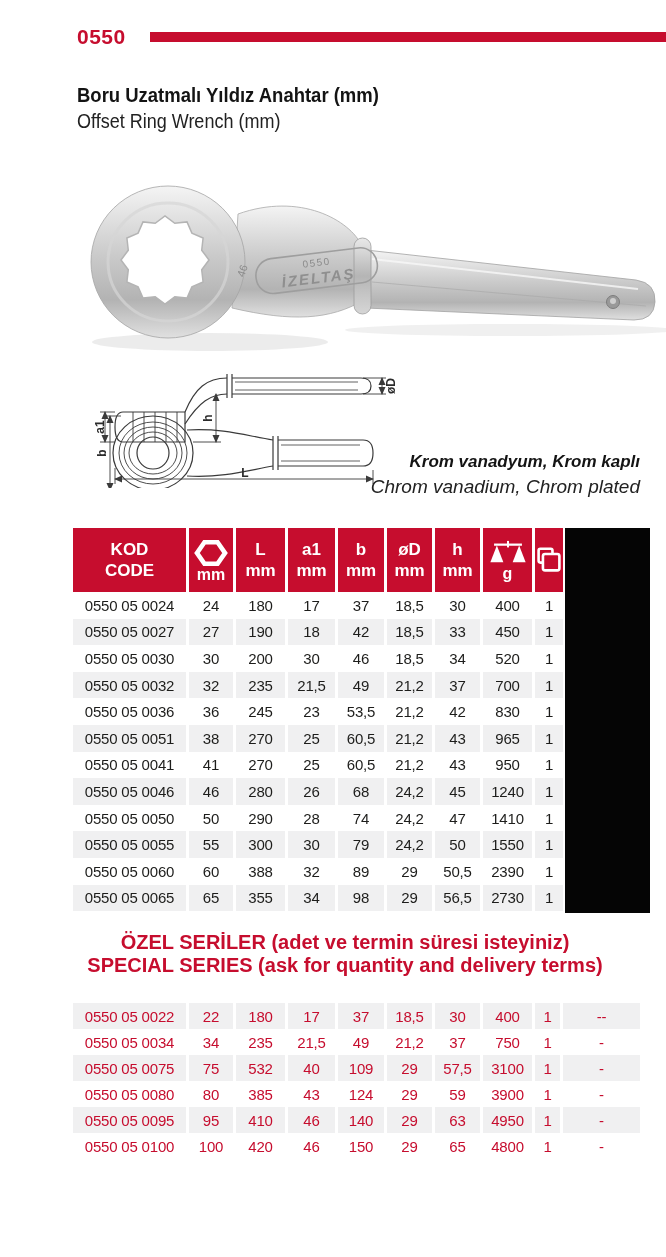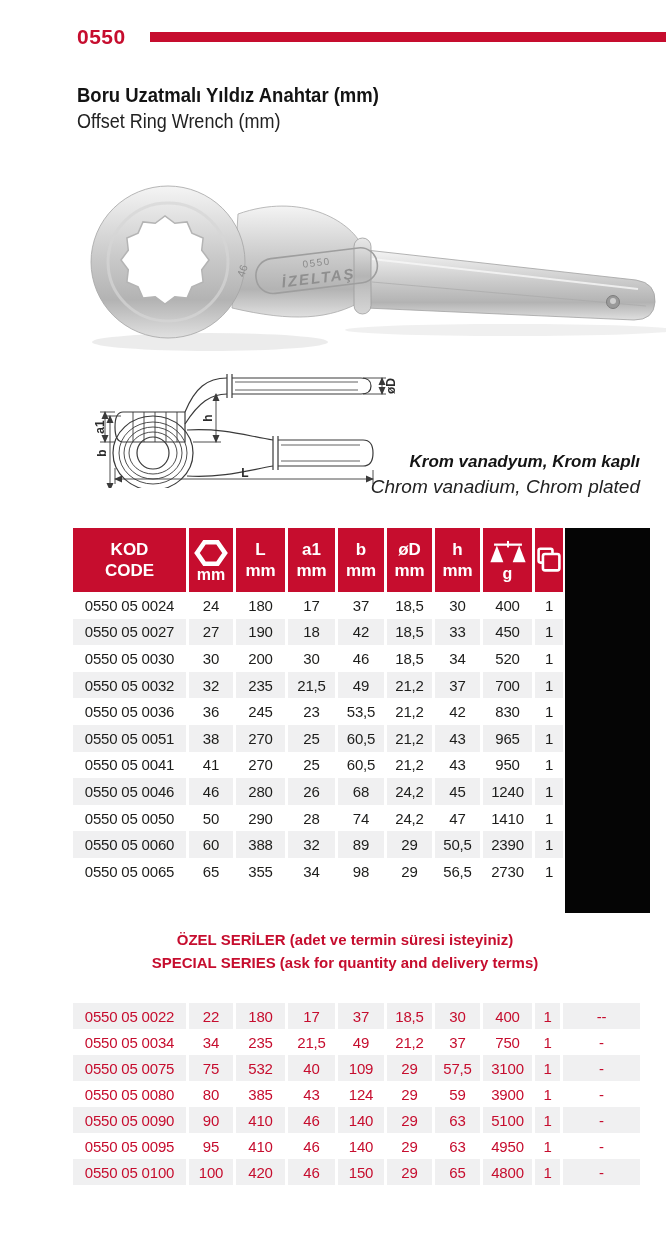--- a/index.html
+++ b/index.html
@@ -16,21 +16,21 @@
   
   .title-tr{left:77px;top:83px;font-size:21px;font-weight:bold;color:#141414;transform:scaleX(.88);transform-origin:left top;white-space:nowrap;}
   .title-en{left:77px;top:110px;font-size:20px;color:#222;transform:scaleX(.90);transform-origin:left top;white-space:nowrap;}
 
   
   .mat{right:26px;text-align:right;white-space:nowrap;font-style:italic;}
   .mat-tr{top:452px;font-size:17px;font-weight:bold;color:#141414;}
   .mat-en{top:476px;font-size:19px;color:#222;}
 
   
-  .sp-head{left:50px;width:590px;text-align:center;font-size:15px;font-weight:bold;color:#C60D2E;white-space:nowrap;}
+  .sp-head{left:50px;width:590px;text-align:center;font-size:20px;font-weight:bold;color:#C60D2E;white-space:nowrap;}
   .sp-head.l1{top:931px;}
   .sp-head.l2{top:954px;}
 
   
   table{border-collapse:separate;border-spacing:0;table-layout:fixed;position:absolute;}
   .spec-table{left:73px;top:528px;width:490px;}
   .special-table{left:73px;top:1003px;width:567px;}
   th,td{padding:0;text-align:center;vertical-align:middle;font-weight:normal;}
   th{background:#C60D2E;color:#fff;border-right:3px solid #fff;}
   th:last-child{border-right:none;}
@@ -333,20 +333,31 @@
         <td>50</td>
         <td>290</td>
         <td>28</td>
         <td>74</td>
         <td>24,2</td>
         <td>47</td>
         <td>1410</td>
         <td>1</td>
       </tr>
       <tr>
+        <td>0550 05 0055</td>
+        <td>55</td>
+        <td>300</td>
+        <td>30</td>
+        <td>79</td>
+        <td>24,2</td>
+        <td>50</td>
+        <td>1550</td>
+        <td>1</td>
+      </tr>
+      <tr>
         <td>0550 05 0060</td>
         <td>60</td>
         <td>388</td>
         <td>32</td>
         <td>89</td>
         <td>29</td>
         <td>50,5</td>
         <td>2390</td>
         <td>1</td>
       </tr>
@@ -425,32 +436,20 @@
         <td>385</td>
         <td>43</td>
         <td>124</td>
         <td>29</td>
         <td>59</td>
         <td>3900</td>
         <td>1</td>
         <td>-</td>
       </tr>
       <tr>
-        <td>0550 05 0090</td>
-        <td>90</td>
-        <td>410</td>
-        <td>46</td>
-        <td>140</td>
-        <td>29</td>
-        <td>63</td>
-        <td>5100</td>
-        <td>1</td>
-        <td>-</td>
-      </tr>
-      <tr>
         <td>0550 05 0095</td>
         <td>95</td>
         <td>410</td>
         <td>46</td>
         <td>140</td>
         <td>29</td>
         <td>63</td>
         <td>4950</td>
         <td>1</td>
         <td>-</td>

